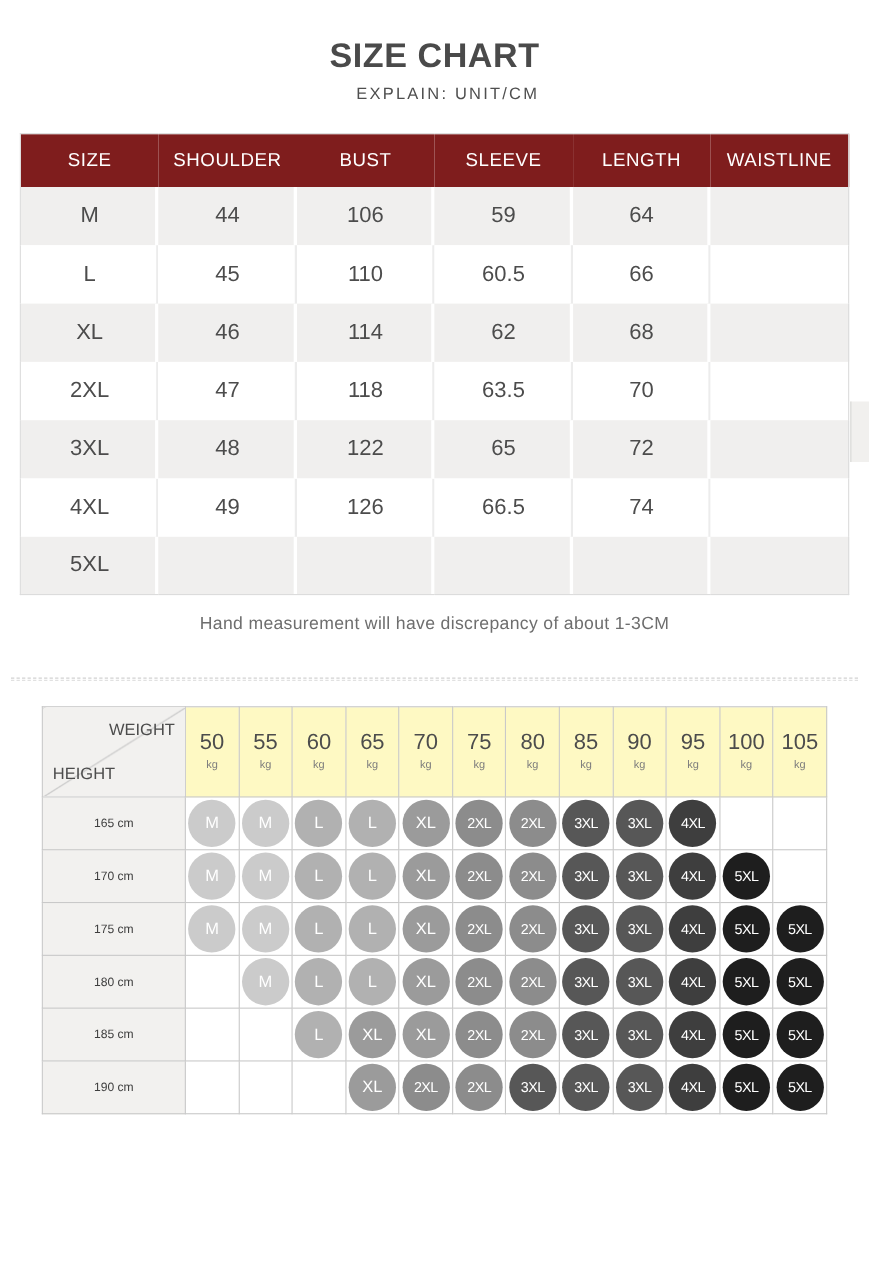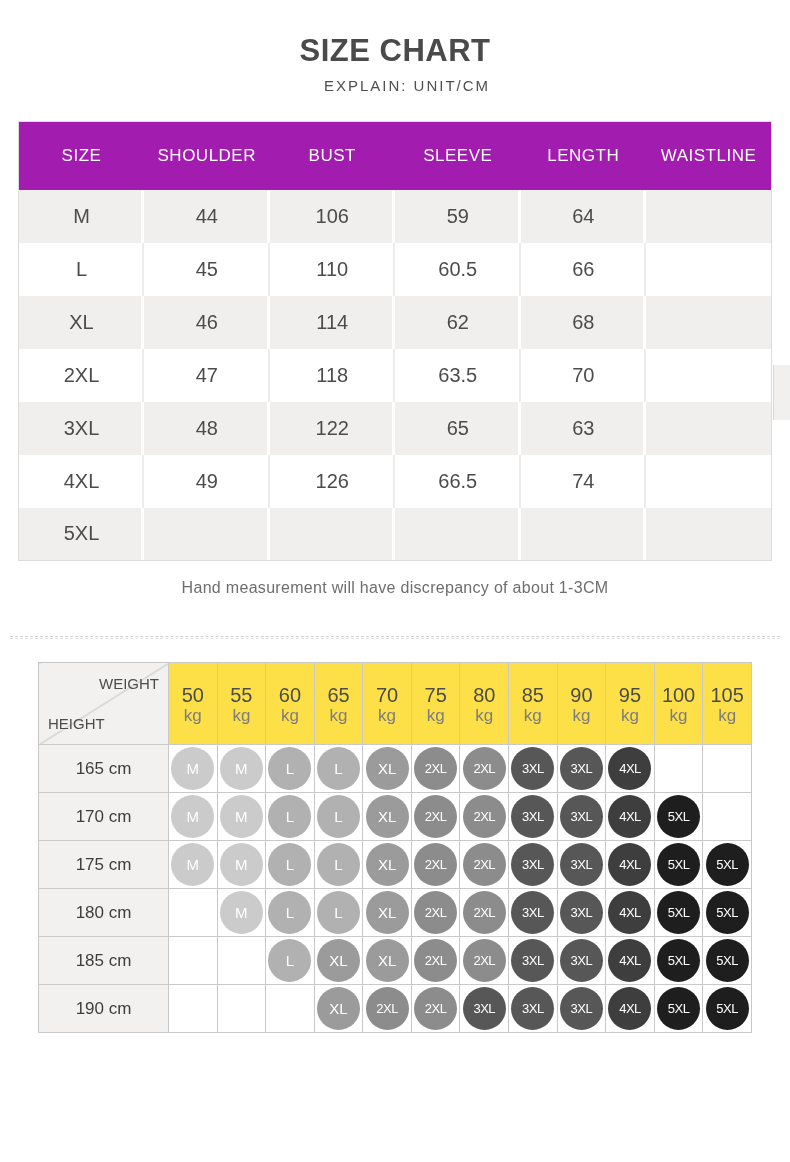--- a/index.html
+++ b/index.html
@@ -8,21 +8,21 @@
   .page { position:relative; width:790px; height:1162px; background:#fff; overflow:hidden; }
 
   .title { margin:0; padding-top:33px; text-align:center; font-size:31px; line-height:35px;
            font-weight:700; color:#4a4a4a; letter-spacing:0.5px; }
   .subtitle { margin-top:9px; text-align:center; font-size:15px; color:#4f4f4f;
               letter-spacing:2px; font-weight:400;padding-left:24px; }
 
   table { border-spacing:0; }
   .t1 { width:754px; margin:27px auto 0; border-collapse:collapse; table-layout:fixed;
         border:1px solid #dcdcdc; }
-  .t1 thead th { background:#a21caf; color:#ffffff; height:68px; font-size:17px;
+  .t1 thead th { background:#7f1d1d; color:#ffffff; height:48px; font-size:17px;
                  font-weight:400; letter-spacing:0.5px; text-align:center; }
   .t1 tbody td { height:53px; text-align:center; font-size:20px; color:#4c4c4c; }
   .t1 tbody tr.odd  td { background:#f0efee; box-shadow: inset -3px 0 0 #ffffff; }
   .t1 tbody tr.even td { background:#ffffff; box-shadow: inset -2px 0 0 #ececec; }
   .t1 tbody td:last-child { box-shadow:none !important; }
 
   .note1 { margin-top:18px; text-align:center; font-size:16px; color:#6e6e6e; letter-spacing:0.3px; }
 
   .dotted { width:770px; margin:39px auto 0; height:3px;
             border-top:1px dashed #d2d2d2; border-bottom:1px dashed #e1e1e1; }
@@ -32,24 +32,24 @@
 
   .t2 { width:714px; margin:23px auto 0; border-collapse:collapse; table-layout:fixed; }
   .t2 th, .t2 td { border:1px solid #c9c9c9; padding:0; }
   .t2 col.hcol { width:130px; }
   .t2 thead th { height:82px; font-weight:400; }
   .t2 th.corner { position:relative; background:
         linear-gradient(to bottom right, rgba(0,0,0,0) calc(50% - 1px), #c5c5c5 50%, rgba(0,0,0,0) calc(50% + 1px)),
         #f2f1ef; }
   .corner-top    { position:absolute; top:12px; right:9px;  font-size:15px; color:#4c4c4c; }
   .corner-bottom { position:absolute; bottom:12px; left:9px; font-size:15px; color:#4c4c4c; }
-  .t2 th.w { background:#fde047; text-align:center; }
+  .t2 th.w { background:#fef9c3; text-align:center; }
   .t2 th.w .num  { font-size:20px; color:#4c4c4c; line-height:22px; }
-  .t2 th.w .unit { font-size:17px; color:#7d7d7d; line-height:16px; margin-top:2px; }
-  .t2 tbody th.h { background:#f2f1ef; height:48px; font-size:17px; font-weight:400;
+  .t2 th.w .unit { font-size:10px; color:#7d7d7d; line-height:16px; margin-top:2px; }
+  .t2 tbody th.h { background:#f2f1ef; height:48px; font-size:11px; font-weight:400;
                    color:#3e3e3e; text-align:center; }
   .t2 tbody td { background:#ffffff; height:48px; text-align:center; vertical-align:middle; }
 
   .badge { display:inline-block; width:43px; height:43px; line-height:43px; border-radius:50%;
            color:#ffffff; font-size:15px; text-align:center; font-weight:400; }
   .badge.small { font-size:13px; letter-spacing:-0.5px; }
 
   .note2 { margin-top:15px; text-align:center; font-size:17px; color:#2f2f2f; }
   .note2 .red { color:#e53935; }
 
@@ -106,21 +106,21 @@
           <td>118</td>
           <td>63.5</td>
           <td>70</td>
           <td></td>
         </tr>
         <tr class="odd">
           <td>3XL</td>
           <td>48</td>
           <td>122</td>
           <td>65</td>
-          <td>63</td>
+          <td>72</td>
           <td></td>
         </tr>
         <tr class="even">
           <td>4XL</td>
           <td>49</td>
           <td>126</td>
           <td>66.5</td>
           <td>74</td>
           <td></td>
         </tr>

